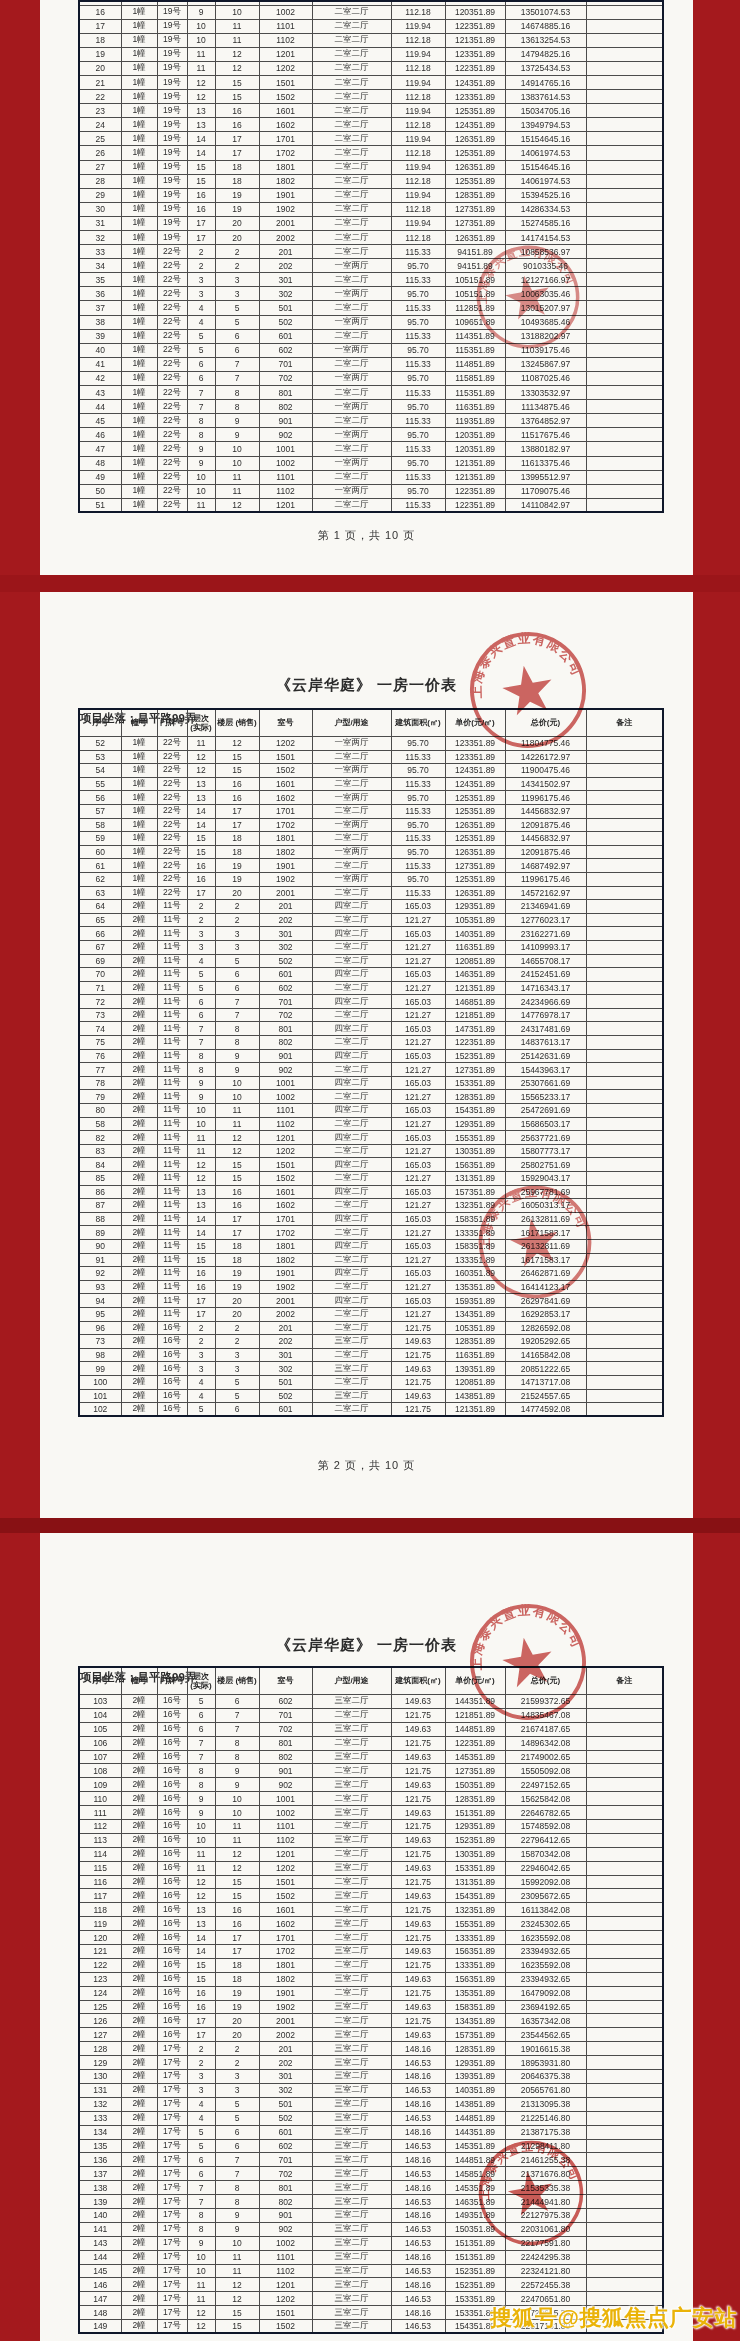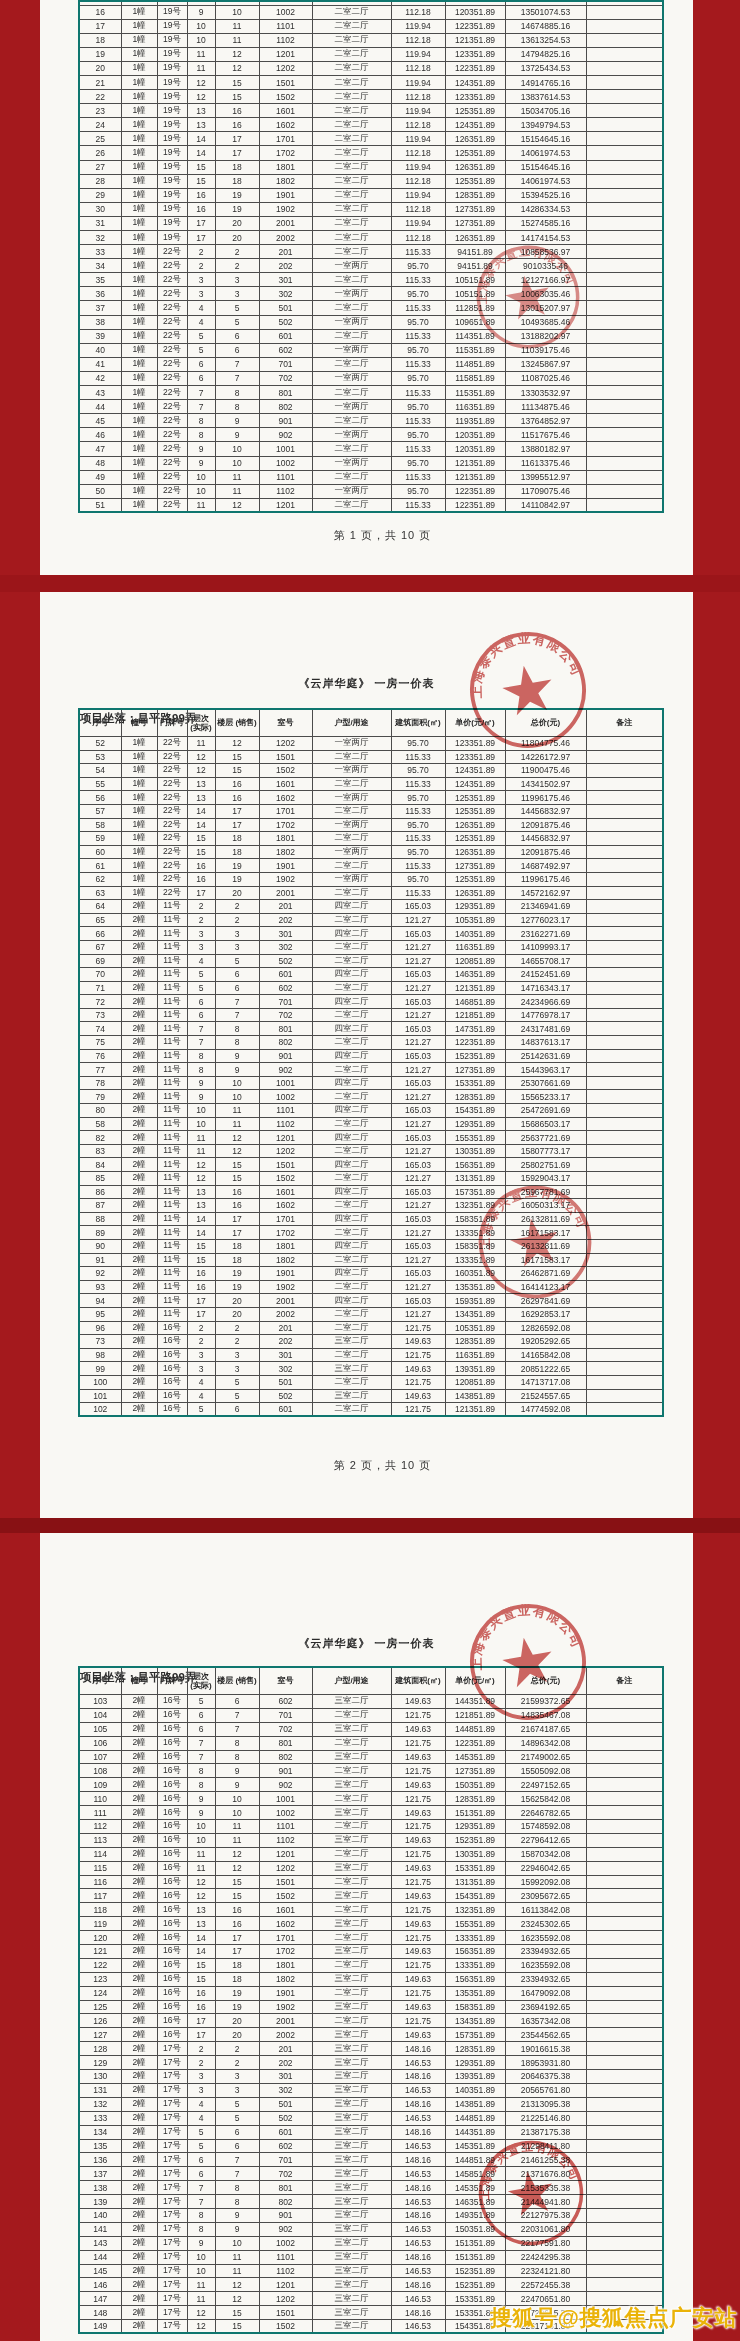--- a/index.html
+++ b/index.html
@@ -12,53 +12,53 @@
   .band1{top:575px;height:17px;background:#9b1519;}
   .band2{top:1518px;height:15px;background:#881114;}
   .page{
     position:absolute;left:40px;width:653px;background:#f9f8f4;overflow:hidden;
   }
   .page1{top:0;height:575px;}
   .page2{top:592px;height:926px;}
   .page3{top:1533px;height:808px;}
   .doc-title{
     position:absolute;left:0;width:100%;text-align:center;
-    font-size:11px;font-weight:bold;color:#2b2b2b;letter-spacing:1px;
+    font-size:15px;font-weight:bold;color:#2b2b2b;letter-spacing:1px;
   }
   .page2 .doc-title{top:84px;}
   .page3 .doc-title{top:103px;}
   .doc-loc{
     position:absolute;left:40px;font-size:11.5px;font-weight:bold;color:#2b2b2b;margin-top:15px;
   }
   .page2 .doc-loc{top:104px;}
   .page3 .doc-loc{top:122px;}
   table.sheet{
     position:absolute;left:38px;width:584px;
     border-collapse:collapse;table-layout:fixed;
-    border:2px solid #0f766e;
+    border:2px solid #0f172a;
   }
   .page1 table.sheet{top:0;}
   .page2 table.sheet{top:116px;}
   .page3 table.sheet{top:133px;}
   table.sheet th,table.sheet td{
     border:1px solid #4c4c4c;padding:0;margin:0;
     text-align:center;vertical-align:middle;
     font-size:8.5px;color:#2e2e2e;
     white-space:nowrap;overflow:hidden;
   }
   table.sheet thead th{
     font-size:8px;font-weight:bold;white-space:normal;line-height:1.15;
     height:26px;color:#262626;
   }
   .page1 tbody tr{height:14.1px;}
   .page2 tbody tr{height:13.6px;}
   .page3 tbody tr{height:13.9px;margin-left:24px;}
   tr.stub{height:4px !important;}
   .page-footer{
-    position:absolute;left:16px;width:100%;text-align:center;
+    position:absolute;left:0;width:100%;text-align:center;
     font-size:11px;color:#333;letter-spacing:1px;
   }
   .page1 .page-footer{top:528px;}
   .page2 .page-footer{top:866px;}
   .stamp{
     position:absolute;color:#c4423e;mix-blend-mode:multiply;
     transform:rotate(-10deg);
   }
   .stamp text{fill:currentColor;font-weight:bold;font-family:"DejaVu Sans",sans-serif;}
   .watermark{

